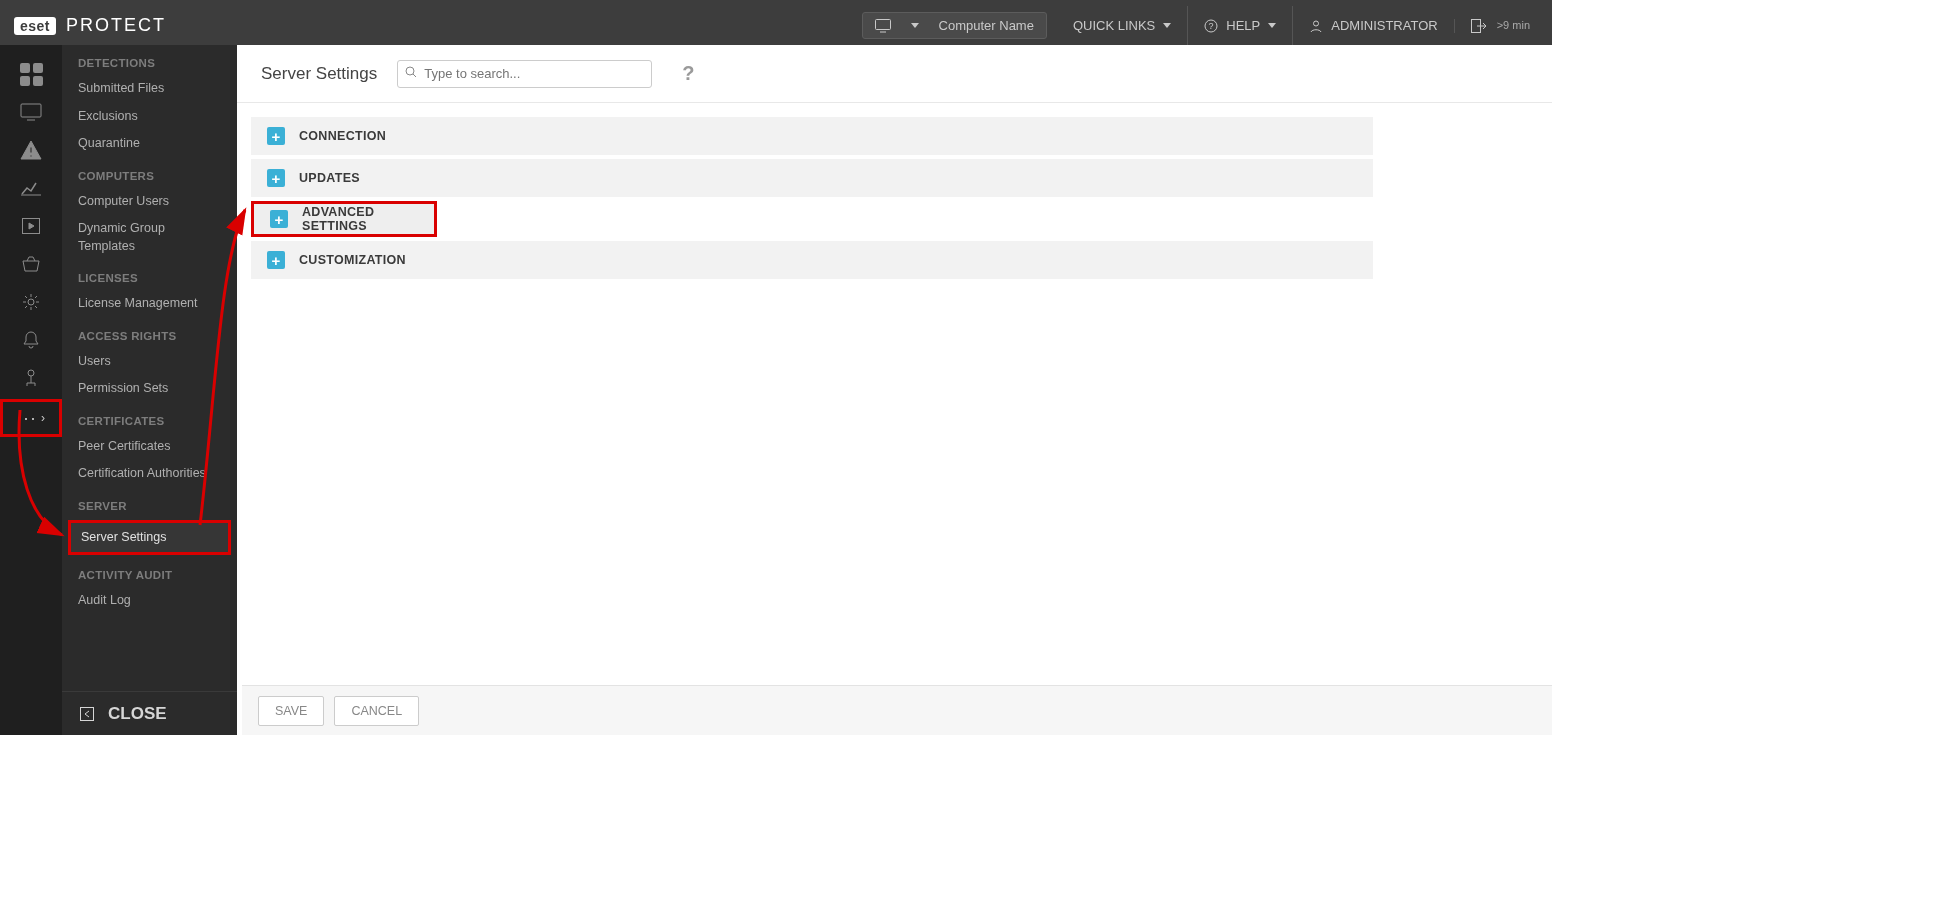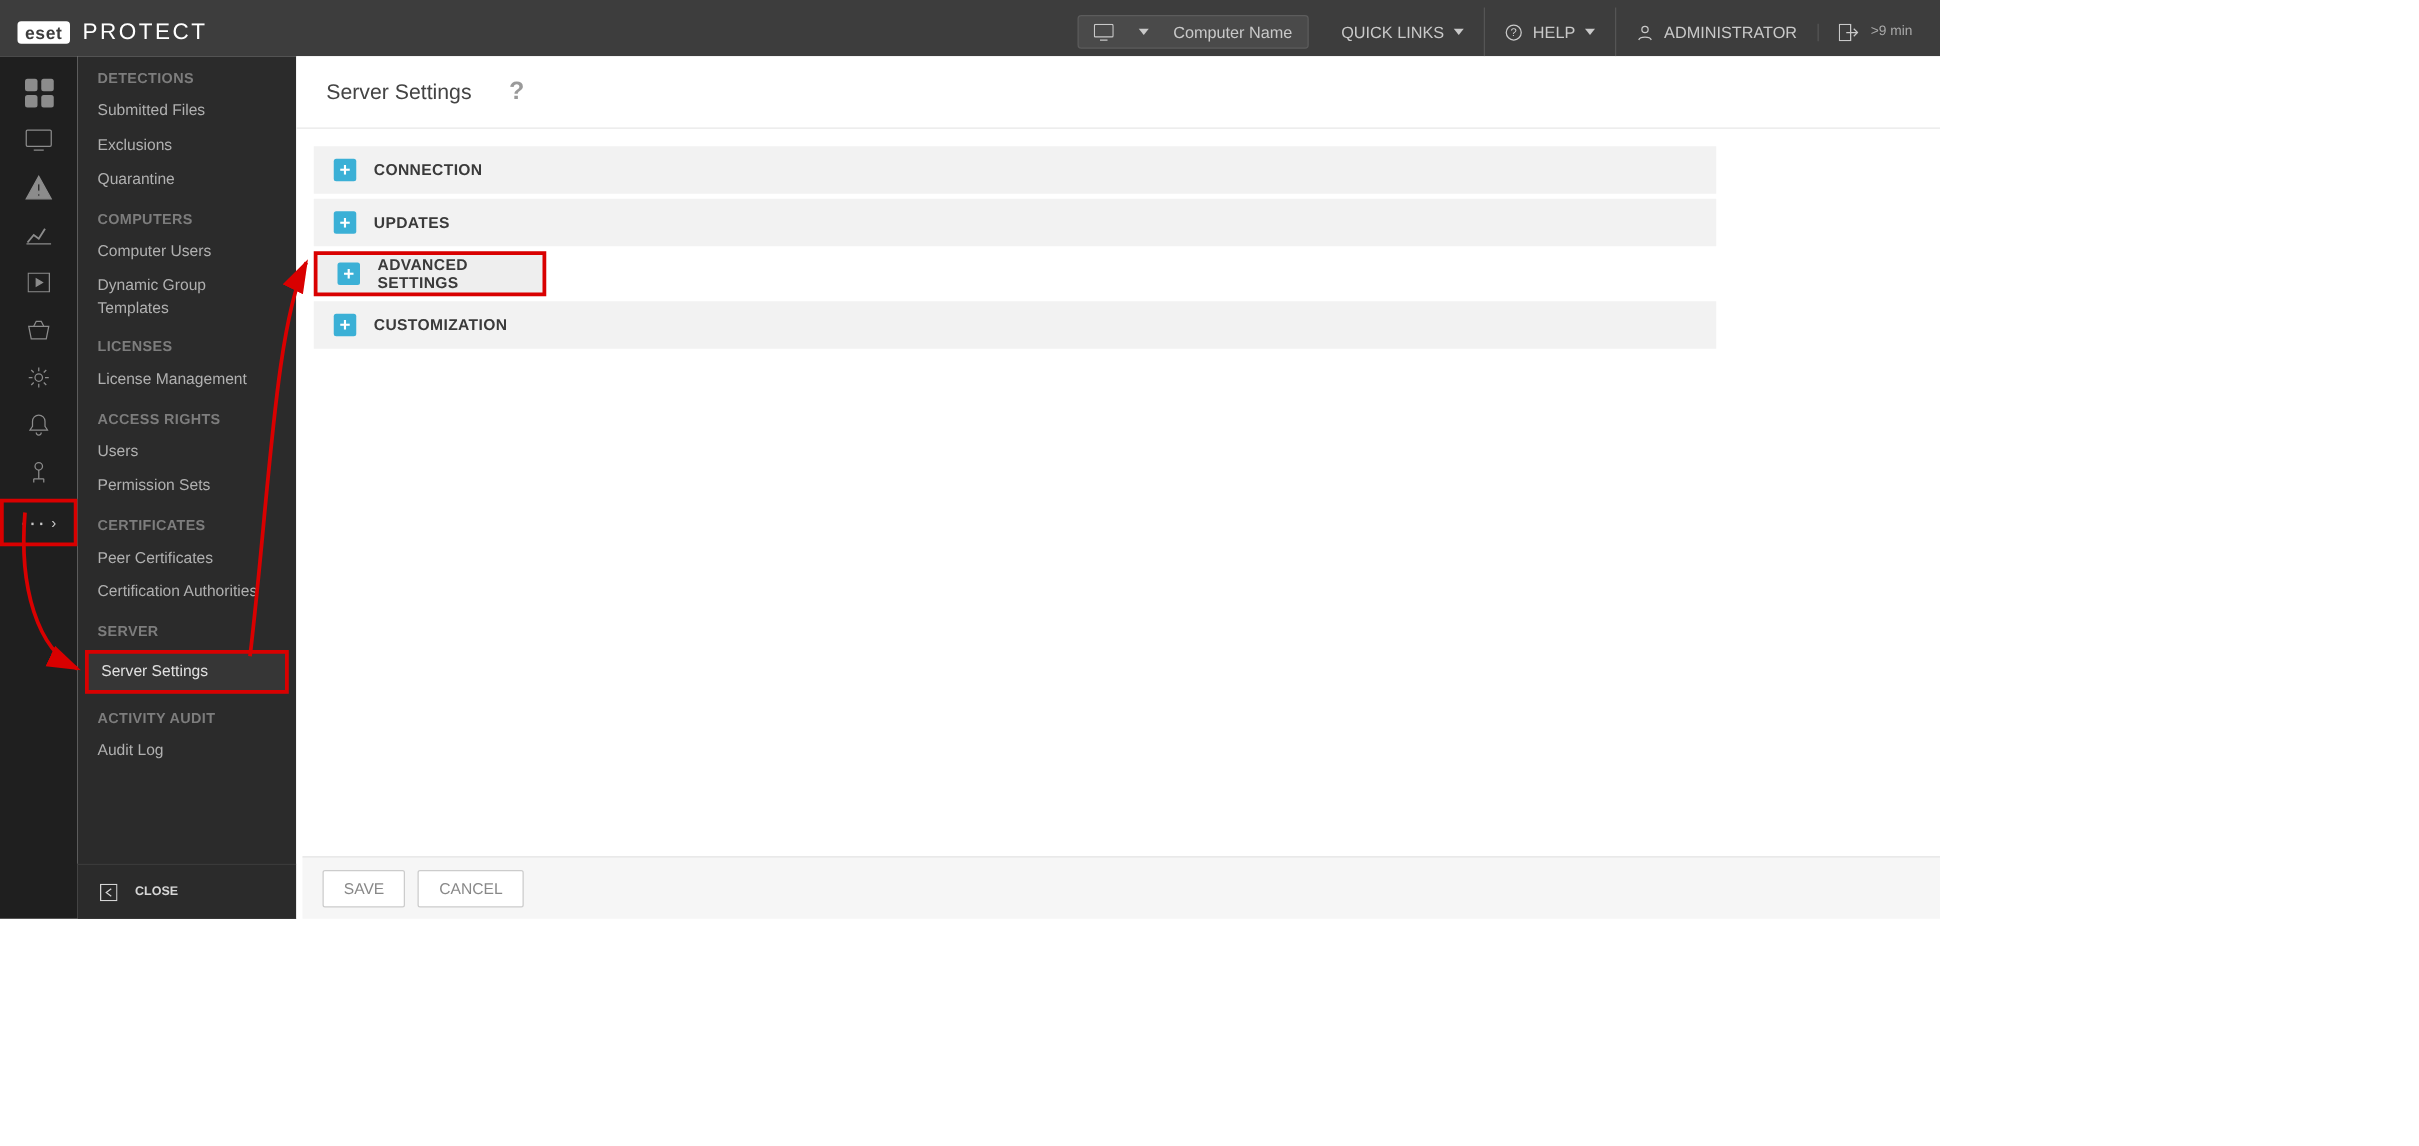--- a/index.html
+++ b/index.html
@@ -144,21 +144,21 @@
     bottom: 0; left: 62px;
     width: 175px;
     height: 44px;
     background: #2b2b2b;
     display: flex;
     align-items: center;
     gap: 14px;
     padding-left: 18px;
     color: #d6d6d6;
     font-weight: 700;
-    font-size: 10px;
+    font-size: 17px;
     border-top: 1px solid #3a3a3a;
     cursor: pointer;
   }
 
   
   .main {
     position: absolute;
     left: 237px; right: 0; top: 45px; bottom: 0;
     background: #fff;
     display: flex;
@@ -449,20 +449,29 @@
         <rect x="0.5" y="0.5" width="13" height="13" stroke="#d6d6d6" fill="none"></rect>
         <path d="M9 4l-4 3 4 3" stroke="#d6d6d6" fill="none"></path>
       </svg>
   </span>
   <span>CLOSE</span>
 </div>
 
 <div class="main">
   <div class="main-header">
     <span class="page-title">Server Settings</span>
+    <div class="search-wrap">
+      <span class="sicon">
+        <svg width="12" height="12" viewBox="0 0 12 12">
+            <circle cx="5" cy="5" r="4" stroke="#888" fill="none"></circle>
+            <line x1="8" y1="8" x2="11" y2="11" stroke="#888"></line>
+          </svg>
+      </span>
+      <input type="text" placeholder="Type to search..." style="">
+    </div>
     <span class="help-q">?</span>
   </div>
 
   <div class="sections">
     <div class="section-row">
       <span class="plus-box">+</span>
       <span class="sec-label">CONNECTION</span>
     </div>
     <div class="section-row">
       <span class="plus-box">+</span>

